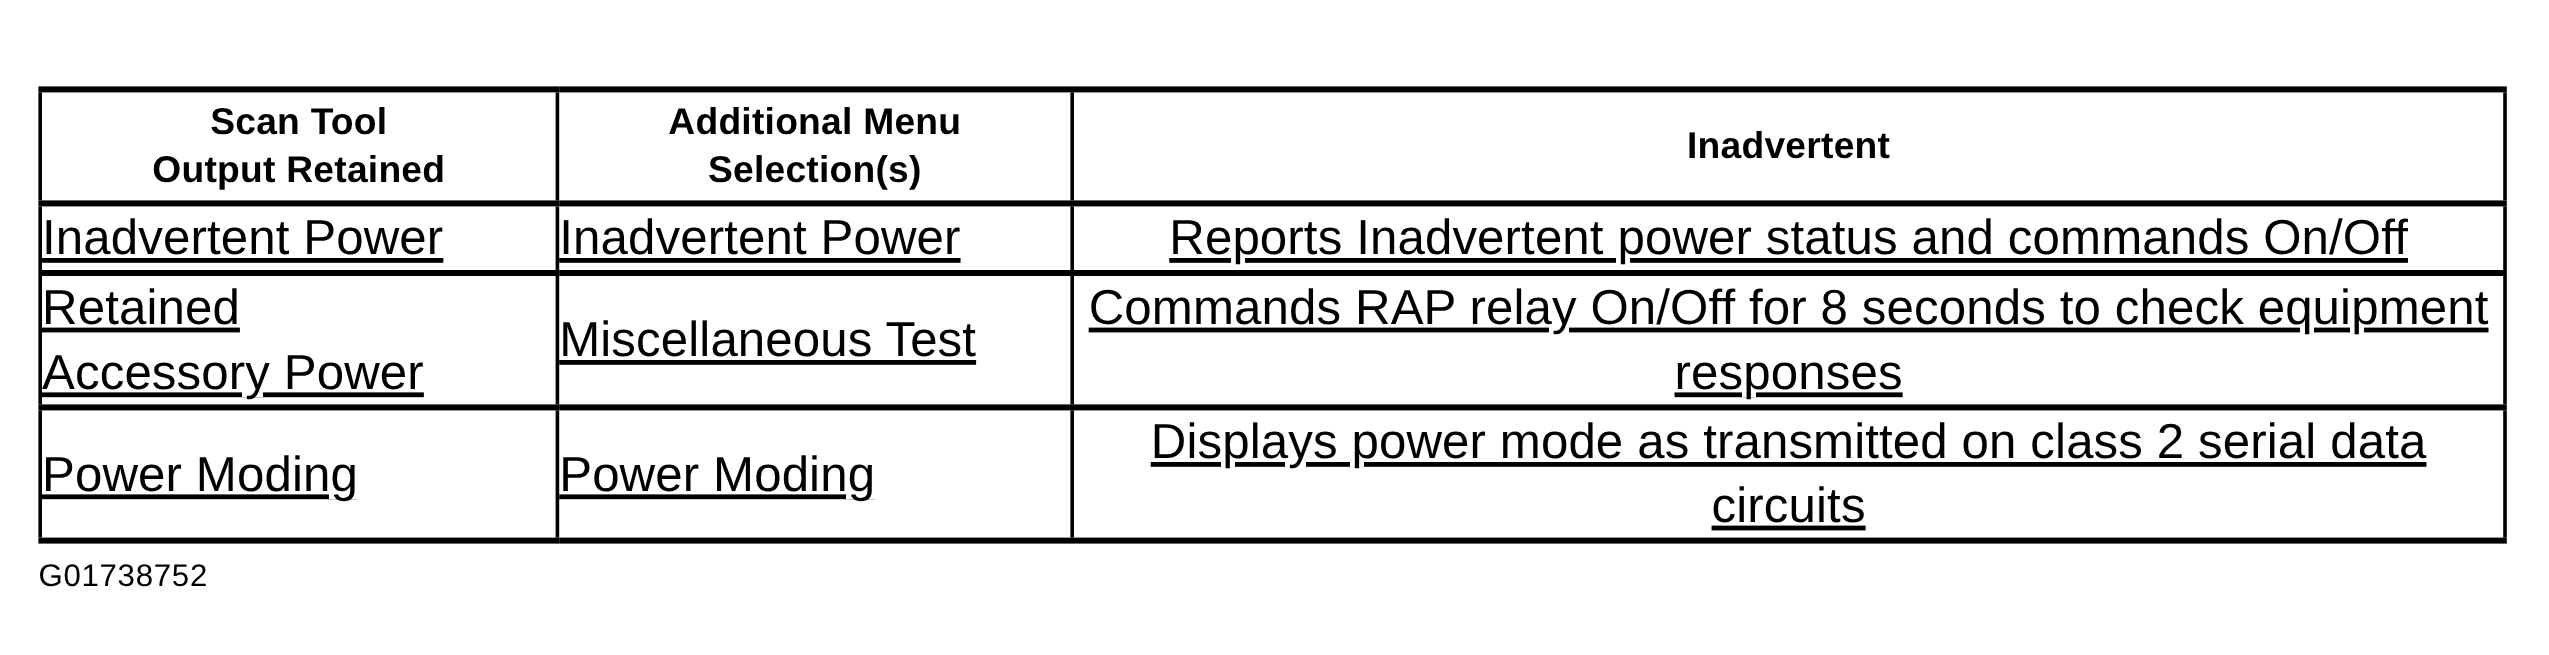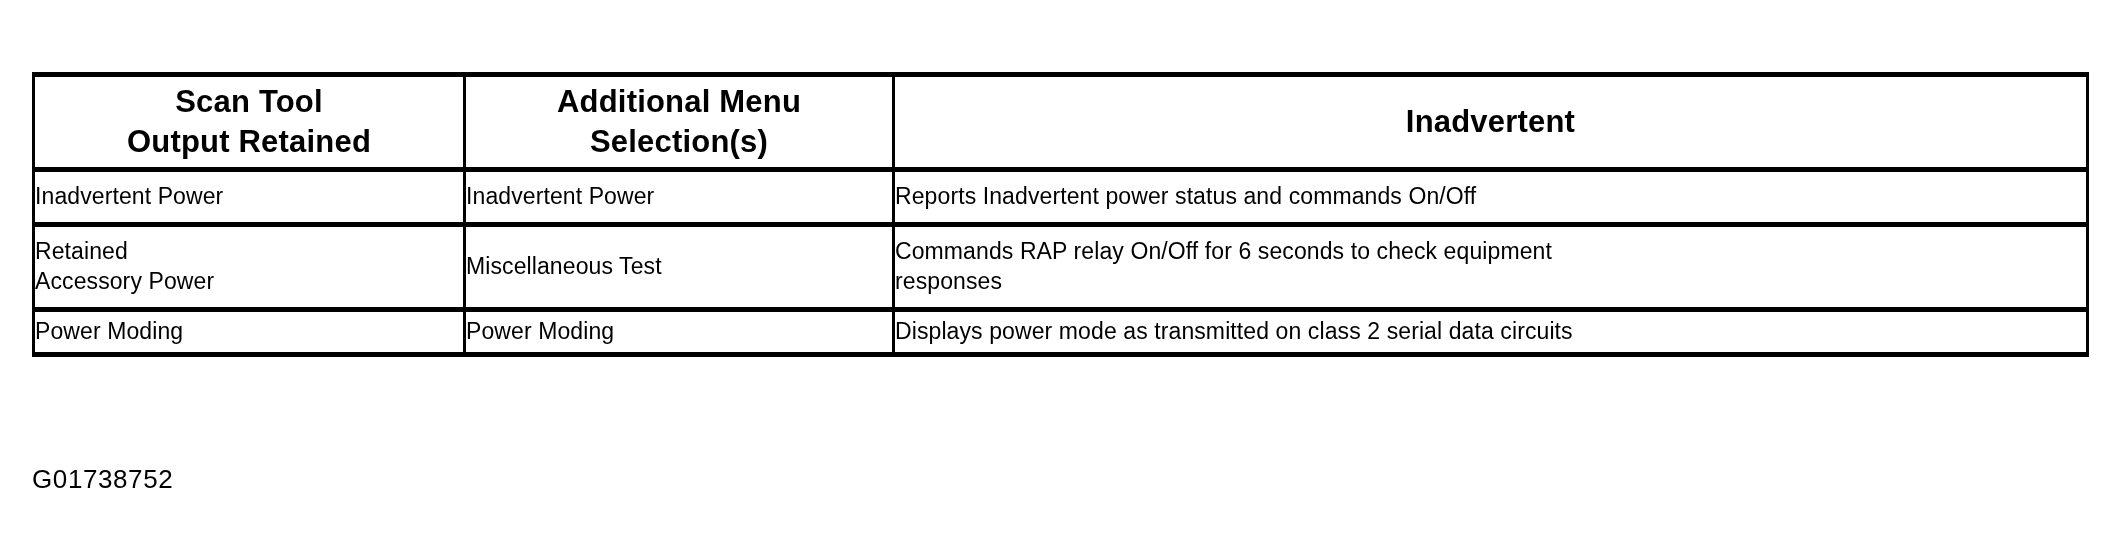--- a/index.html
+++ b/index.html
@@ -63,29 +63,30 @@
     font-size: 31px;
     line-height: 1.30;
     letter-spacing: 0.2px;
     height: 90px;
     padding: 4px 10px 8px 10px;
   }
   th.hd .ln { display: block; white-space: nowrap; }
 
   
   td.cell {
-    font-size: 23px;
+    font-size: 41px;
     font-weight: normal;
     line-height: 1.30;
     letter-spacing: 0.1px;
     padding: 6px 14px 8px 14px;
+    text-decoration: underline;
   }
   td.col1 { text-align: left; }
   td.col2 { text-align: left; }
-  td.col3 { text-align: left; }
+  td.col3 { text-align: center; }
 
   td.cell .ln { display: block; }
 
   tr.r1 td { height: 50px; }
   tr.r2 td { height: 53px; }
   tr.r3 td { height: 80px; }
   tr.r4 td { height: 40px; margin-top: 24px; }
 
   
   .caption {
@@ -139,21 +140,21 @@
         </tr>
 
 
         <tr class="r3">
           <td class="cell col1">
             <span class="ln">Retained</span>
             <span class="ln">Accessory Power</span>
           </td>
           <td class="cell col2">Miscellaneous Test</td>
           <td class="cell col3">
-            <span class="ln">Commands RAP relay On/Off for 6 seconds to check equipment</span>
+            <span class="ln">Commands RAP relay On/Off for 8 seconds to check equipment</span>
             <span class="ln">responses</span>
           </td>
         </tr>
 
         <tr class="r4">
           <td class="cell col1">
             <span class="ln">Power Moding</span>
           </td>
           <td class="cell col2">Power Moding</td>
           <td class="cell col3">

